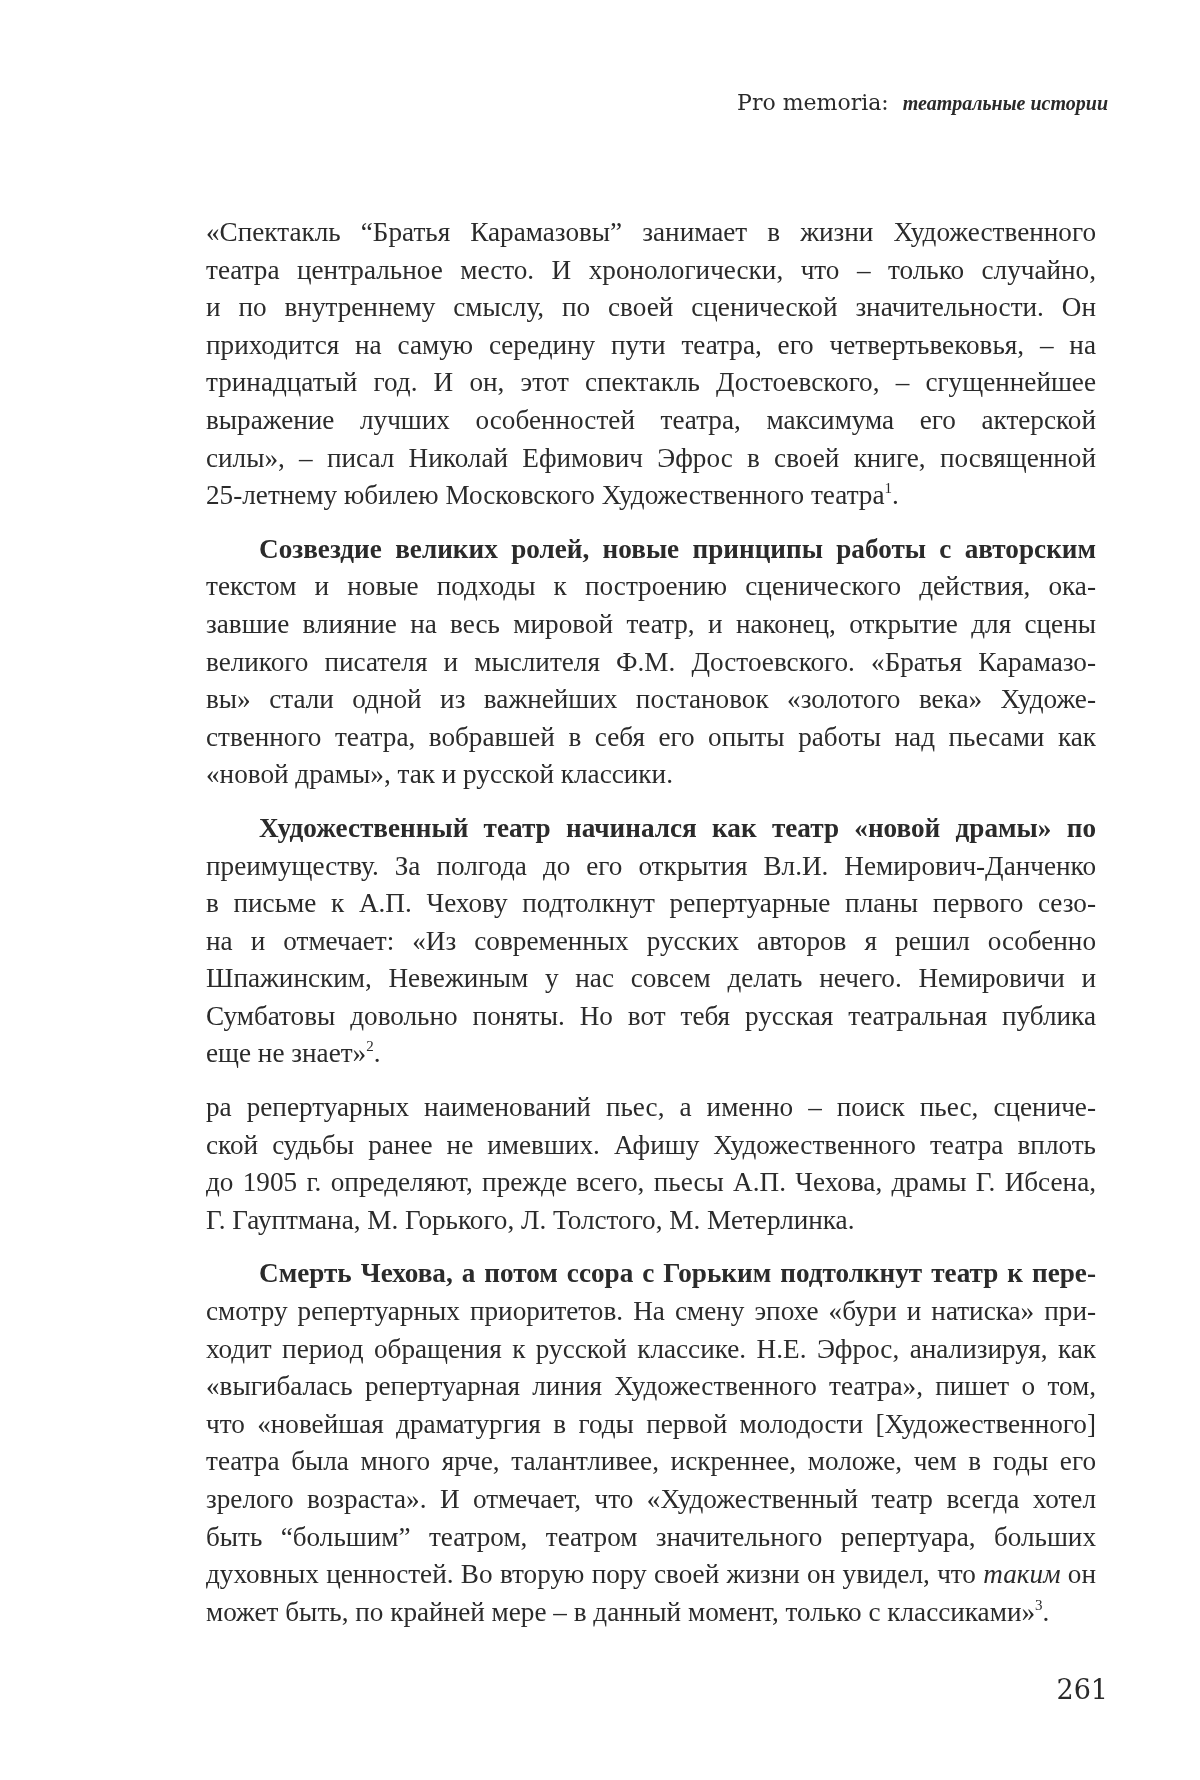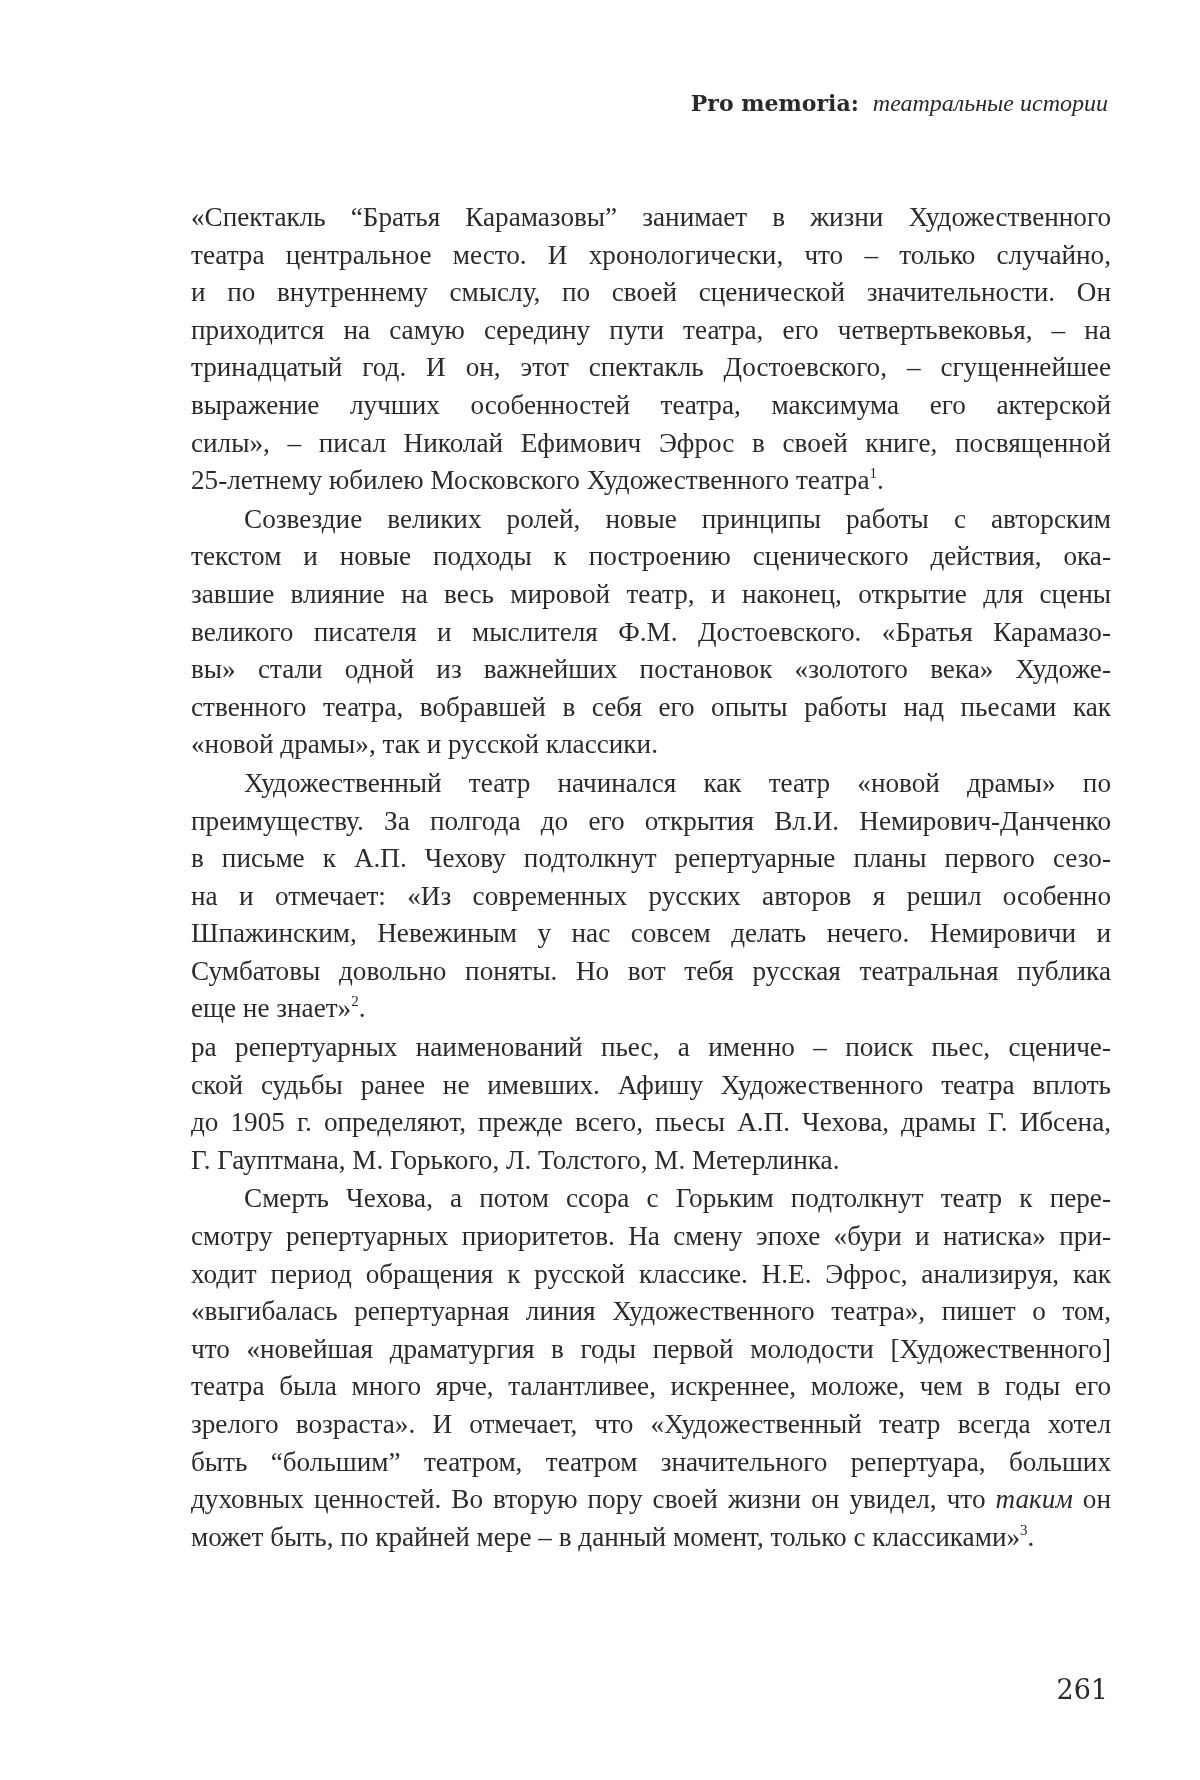--- a/index.html
+++ b/index.html
@@ -18,58 +18,60 @@
     .running-head {
       position: absolute;
       top: 88px;
       right: 92px;
       font-size: 22px;
       line-height: 30px;
       white-space: nowrap;
       color: #2a2a2a;
     }
     .running-head .rh-title {
-      font-weight: bold;
+      font-weight: normal;
       font-family: "DejaVu Serif", serif;
       text-align: right;
     }
     .running-head .rh-sep {
       display: inline-block;
       width: 14px;
     }
     .running-head .rh-subtitle {
       font-style: italic;
       font-family: "Liberation Serif", serif;
-      font-size: 24px;
+      font-size: 20px;
+      font-weight: bold;
     }
     .text-block {
       position: absolute;
       top: 198px;
       left: 190px;
       width: 922px;
       font-family: "Liberation Serif", "DejaVu Serif", serif;
       font-size: 27.2px;
       line-height: 37.6px;
       text-align: justify;
       color: #2b2b2b;
     }
     .text-block p {
-      margin: 1px;
+      margin: 16px;
     }
     .line {
       display: block;
       text-align: justify;
       text-align-last: justify;
       white-space: nowrap;
     }
     .line.last {
       text-align-last: left;
     }
     .line.indent {
       padding-left: 53px;
+      font-weight: bold;
     }
     sup.fn {
       font-size: 15px;
       line-height: 0;
       vertical-align: 11px;
     }
     em {
       font-style: italic;
     }
     .page-number {

